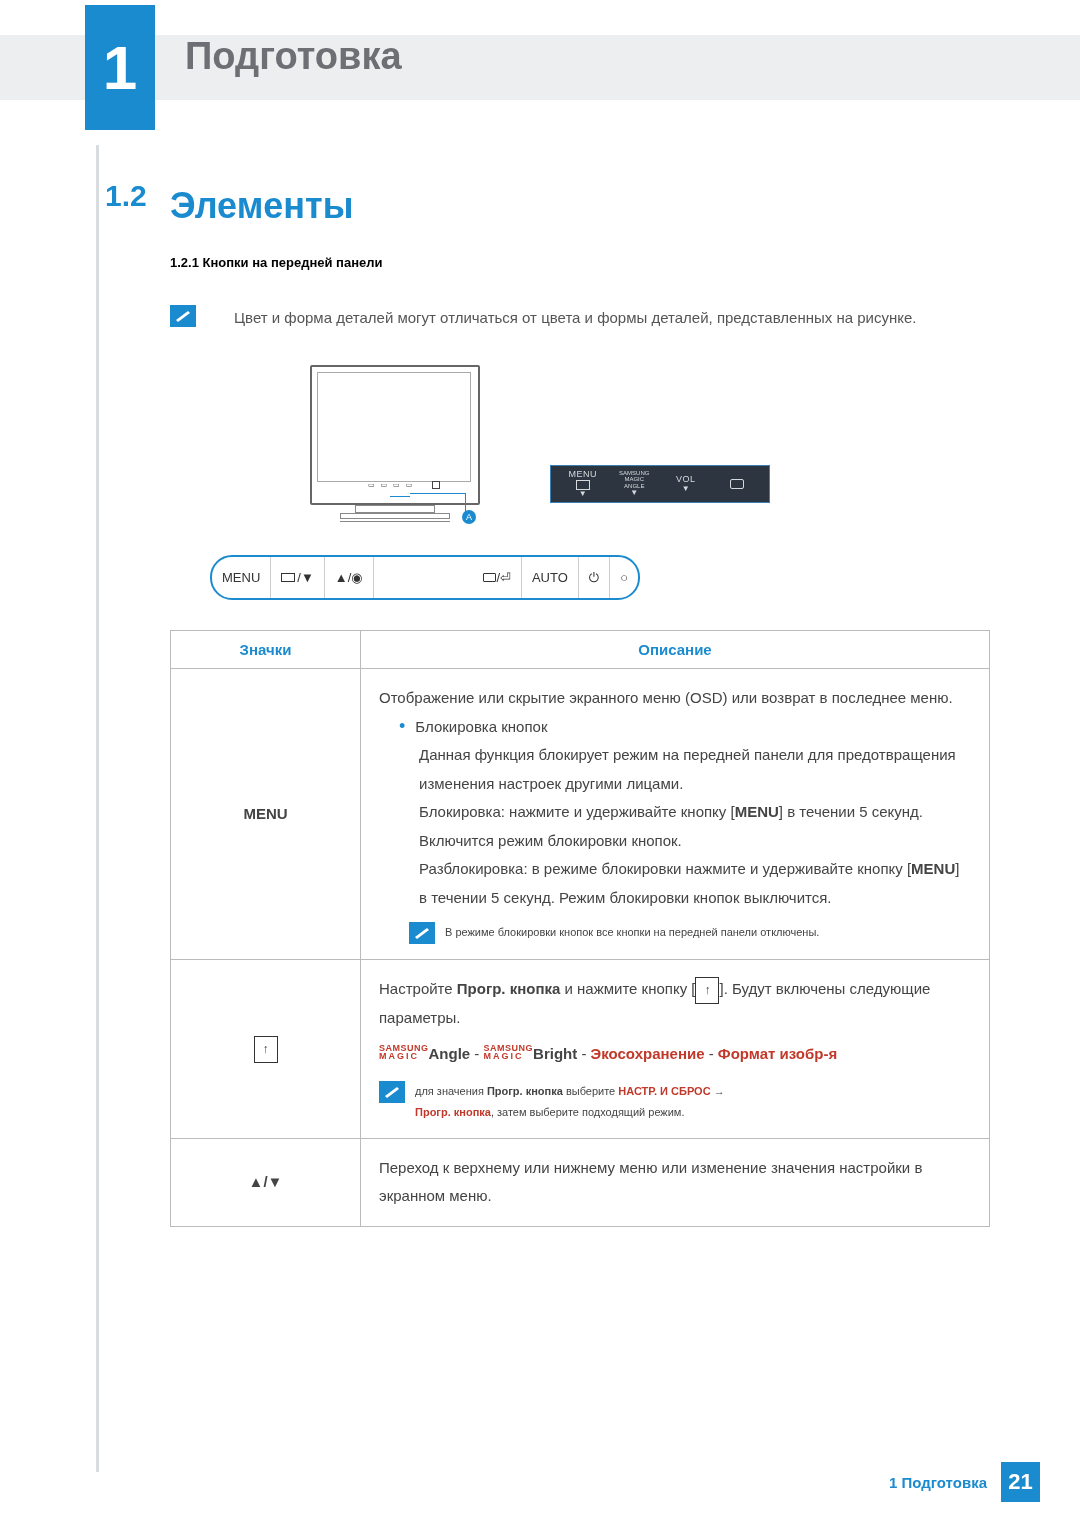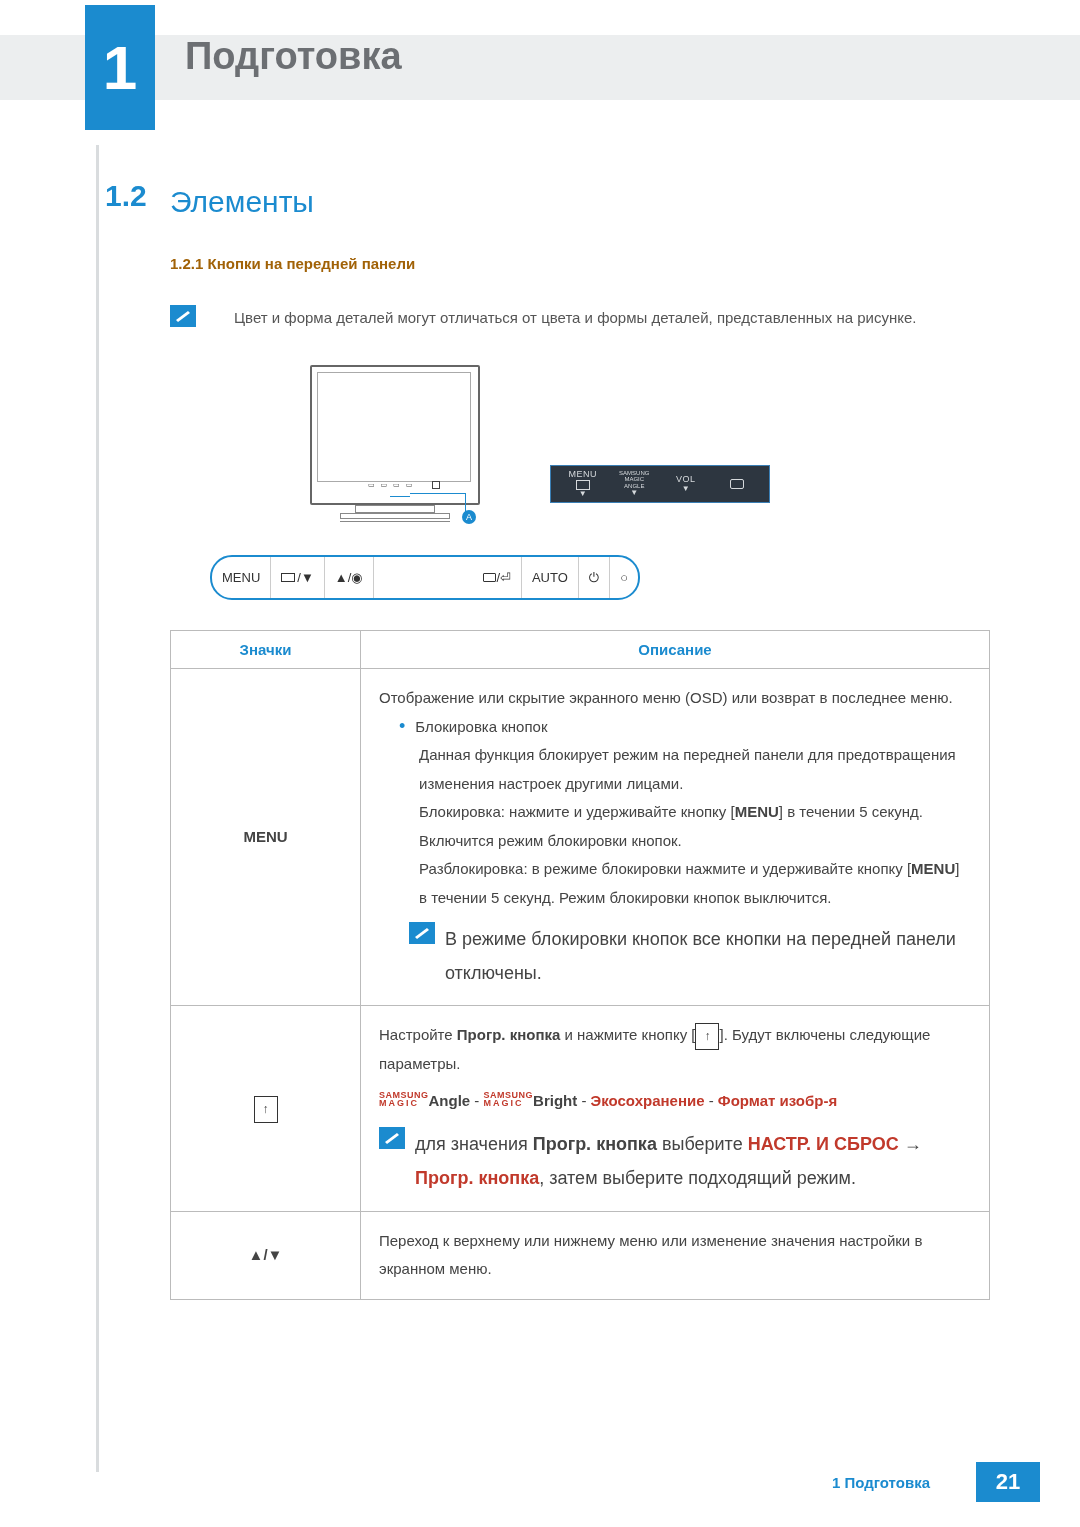--- a/index.html
+++ b/index.html
@@ -38,26 +38,26 @@
     background: #d9dcde;
   }
   .section-num {
     position: absolute;
     top: 179px; left: 105px;
     font-size: 30px; font-weight: bold; color: #1b8bcf;
   }
   .section-title {
     position: absolute;
     top: 185px; left: 170px;
-    font-size: 30px; font-weight: normal; color: #1b8bcf;
+    font-size: 36px; font-weight: bold; color: #1b8bcf;
   }
   .subsection {
     position: absolute;
     top: 255px; left: 170px;
-    font-size: 15px; font-weight: bold; color: #a16207;
+    font-size: 13px; font-weight: bold; color: #000000;
   }
   .note-icon {
     display: inline-flex;
     width: 26px; height: 22px;
     background: #1b8bcf;
     align-items: center; justify-content: center;
     margin-right: 10px;
   }
   .note-icon svg { width: 16px; height: 14px; }
   .note-block {
@@ -175,38 +175,38 @@
   .desc-table td {
     border: 1px solid #bbb;
     padding: 15px 18px;
     vertical-align: middle;
     line-height: 1.9;
   }
   .desc-table td.ic { text-align: center; width: 190px; font-weight: bold; }
   .bullet { color: #1b8bcf; margin-right: 10px; margin-left: 20px; font-size: 18px; line-height: 1; }
   .indent1 { padding-left: 40px; }
   .inline-note { display: flex; align-items: flex-start; margin-top: 10px; padding-left: 30px; }
-  .inline-note .txt { flex:1; font-size: 18px; }
+  .inline-note .txt { flex:1; font-size: 11px; }
   .menu-strong { font-family: Arial; font-weight: bold; }
   .magic { font-size: 9px; font-weight: bold; color: #c1392b; letter-spacing: 0.5px; display:inline-block; line-height:0.9; vertical-align: baseline; }
   .magic .l2 { letter-spacing: 2px; }
   .brand-word { font-weight: bold; }
   .hl { color: #c1392b; font-weight: bold; }
   .key-box { display:inline-flex; border:1.5px solid #333; padding:1px 8px; font-size:12px; align-items:center; justify-content:center; }
 
   
   .footer {
     position: absolute;
     bottom: 25px; right: 40px;
     display: flex; align-items: center;
-    font-size: 15px; font-weight: bold; color: #1b8bcf; gap: 32px;
+    font-size: 15px; font-weight: bold; color: #1b8bcf;
   }
   .footer .pg {
     background: #1b8bcf; color:#fff;
-    width: 64px; height: 40px;
+    width: 39px; height: 40px;
     display:flex; align-items:center; justify-content:center;
     font-size: 22px; margin-left: 14px; font-weight: bold;
   }
 </style>
 </head>
 <body>
 
 <div class="top-band"></div>
 <div class="chapter-tab">1</div>
 <div class="chapter-title">Подготовка</div>

